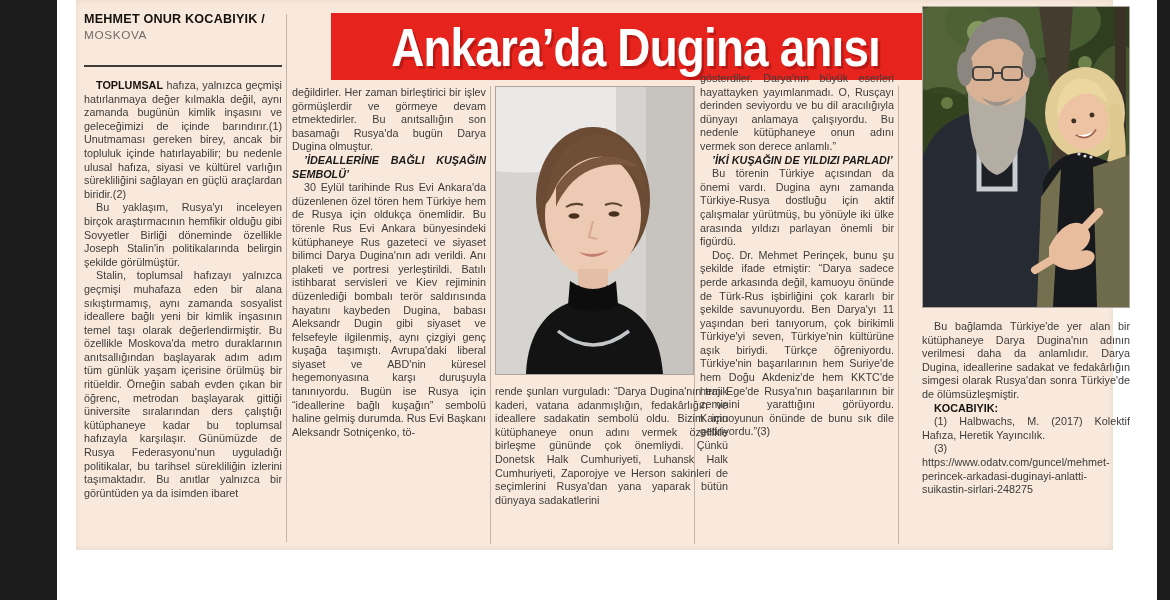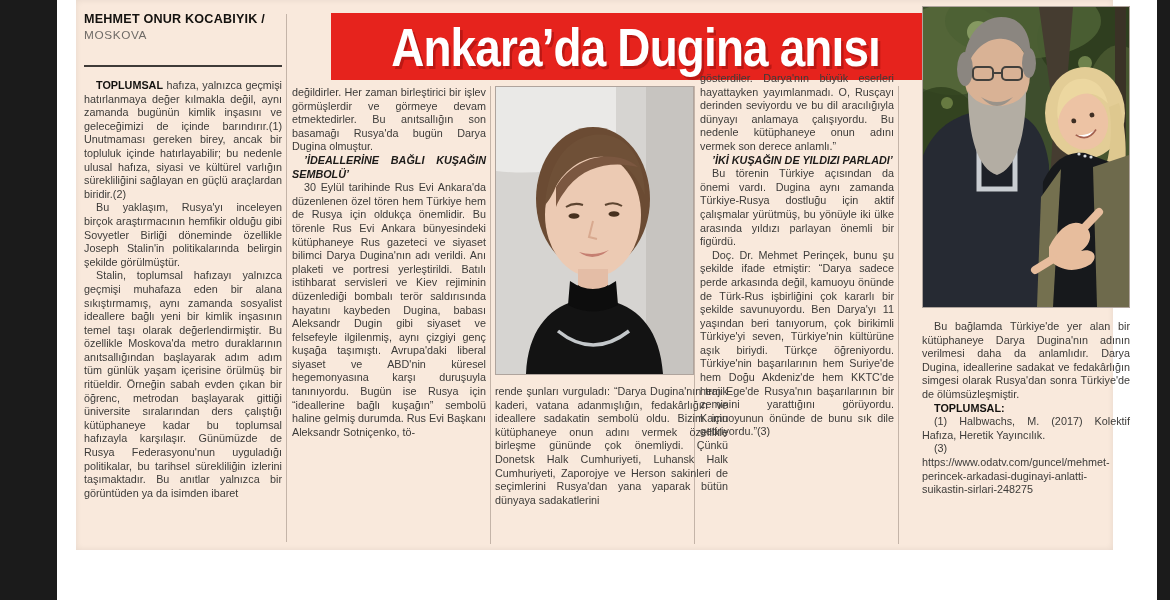--- a/index.html
+++ b/index.html
@@ -138,21 +138,21 @@
         <path d="M114,300 L118,190 L138,162 L130,300 Z" fill="#74704f"></path>
         <path d="M126,240 C138,216 154,210 164,221 C170,228 167,238 158,244 C170,241 176,249 168,257 C150,268 134,262 126,252 Z" fill="#e7bd9d"></path>
         <path d="M160,222 L176,205" stroke="#e7bd9d" stroke-width="8" stroke-linecap="round"></path>
         <path d="M130,252 L112,263" stroke="#e7bd9d" stroke-width="8" stroke-linecap="round"></path>
         <circle cx="156" cy="147" r="1.6" fill="#d9dde0"></circle>
           <circle cx="162" cy="149" r="1.6" fill="#d9dde0"></circle>
           <circle cx="168" cy="150" r="1.6" fill="#d9dde0"></circle>
       </svg>
       <div style="height:12px"></div>
       <p>Bu bağlamda Türkiye'de yer alan bir kütüphaneye Darya Dugina'nın adının verilmesi daha da anlamlıdır. Darya Dugina, ideallerine sadakat ve fedakârlığın simgesi olarak Rusya'dan sonra Türkiye'de de ölümsüzleşmiştir.</p>
-      <p class="fnote"><span class="fn-title">TOPLUMSAL:</span></p>
+      <p class="fnote"><span class="fn-title">KOCABIYIK:</span></p>
       <p class="fnote">(1) Halbwachs, M. (2017) Kolektif Hafıza, Heretik Yayıncılık.</p>
       <p class="fnote">(3) https://www.odatv.com/guncel/mehmet-perincek-arkadasi-duginayi-anlatti-suikastin-sirlari-248275</p>
     </div>
   </div>
 
   <div class="bottom-marks">
     
     
   </div>
 

